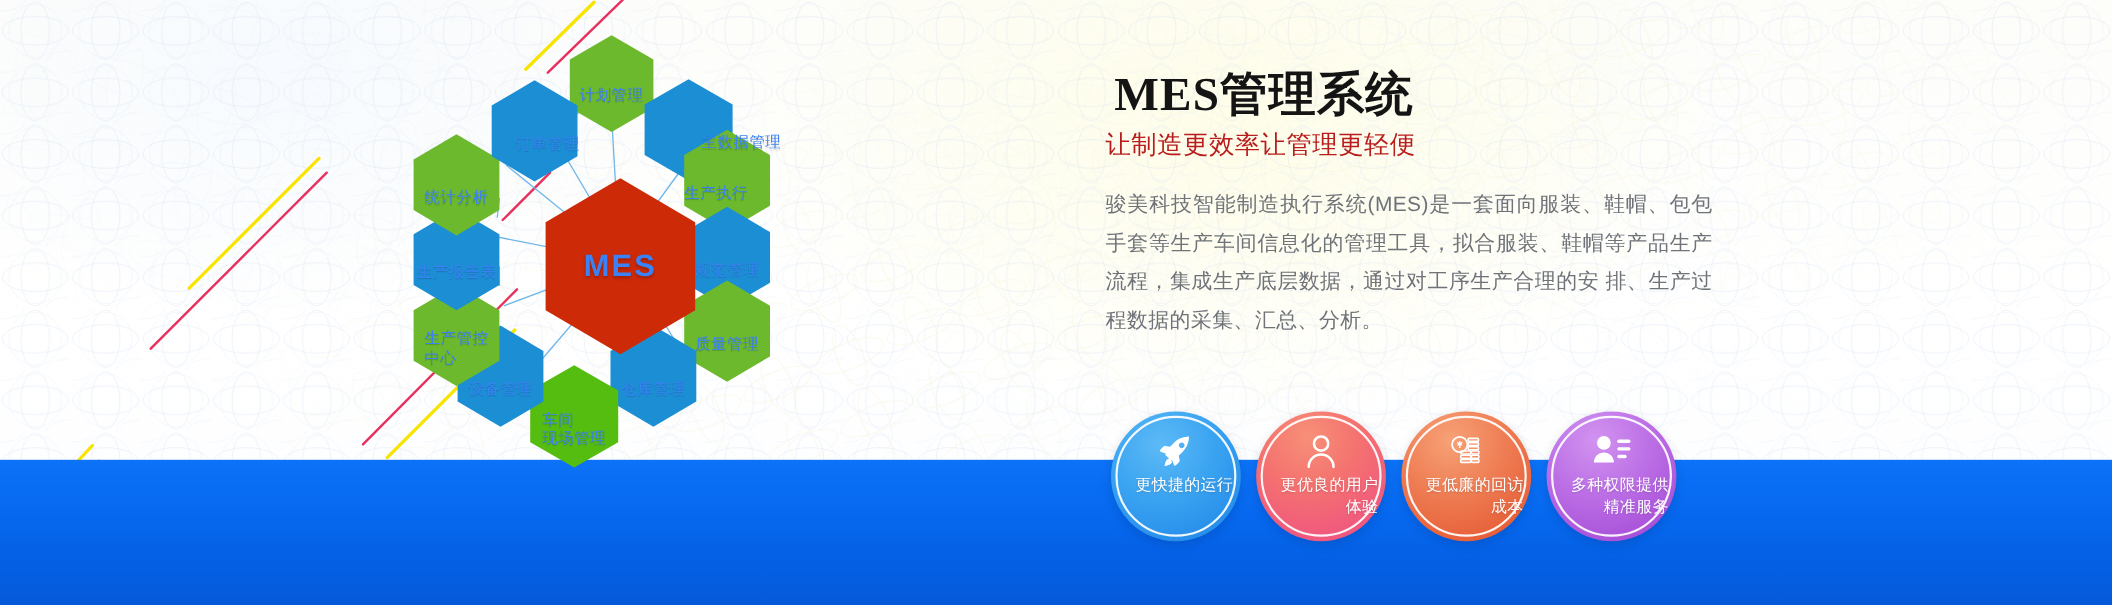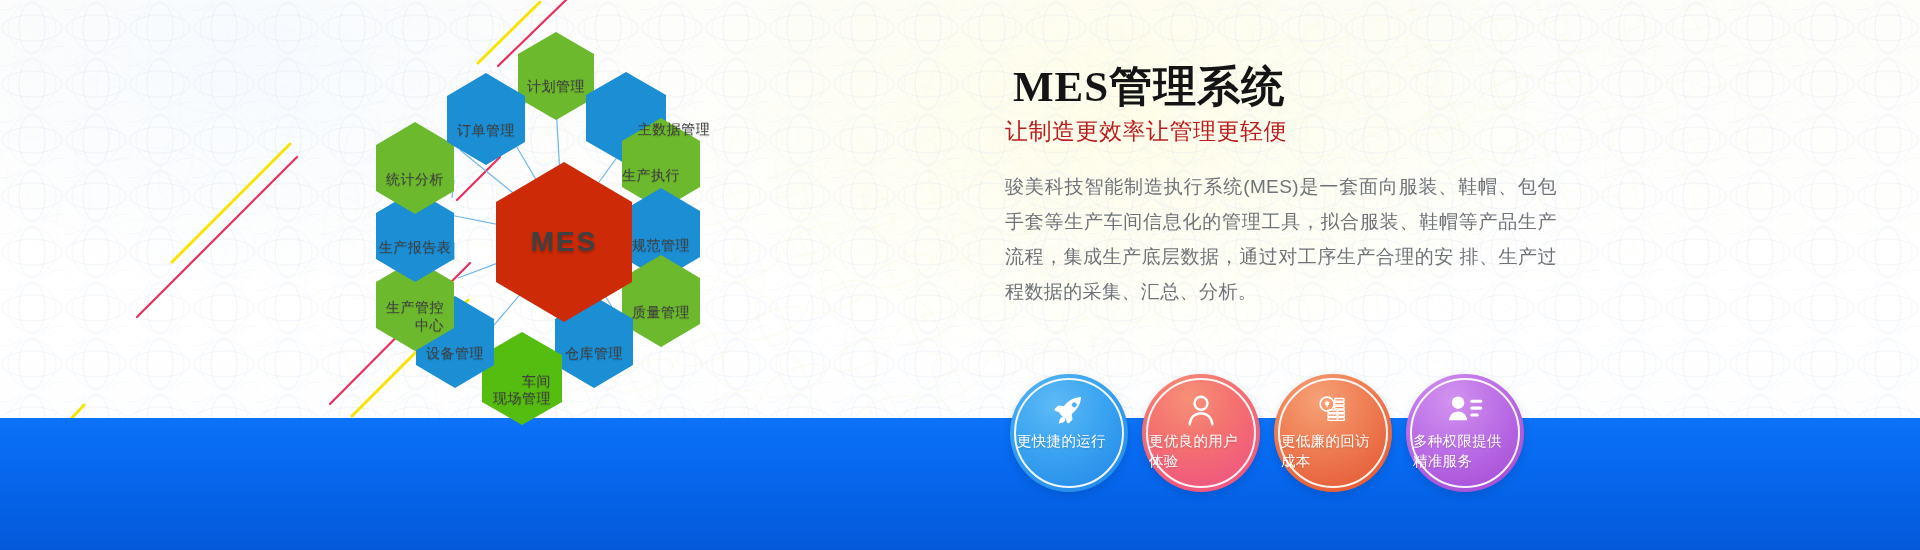--- a/index.html
+++ b/index.html
@@ -24,21 +24,21 @@
   .bg-lines{position:absolute;inset:0;}
   .blue-band{
     position:absolute;left:0;right:0;top:418px;height:132px;
     background:linear-gradient(180deg,#0c72f7 0%,#0668ef 38%,#0459d9 100%);
   }
   
   #hexwrap{position:absolute;left:330px;top:10px;width:470px;height:430px;}
   #hexwrap svg{position:absolute;left:0;top:0;}
   .hexlabel{
     position:absolute;display:flex;align-items:center;justify-content:center;
-    text-align:right;color:#404040;line-height:1.22;
+    text-align:left;color:#3b82f6;line-height:1.22;
     font-size:14px;letter-spacing:.5px;pointer-events:none;
     text-shadow:0 1px 1px rgba(0,0,0,.18);
   }
   .hexlabel.center{font-size:28px;font-weight:bold;letter-spacing:2px;
     text-shadow:0 2px 3px rgba(0,0,0,.25);}
   
   #righttext{position:absolute;left:1005px;top:62px;width:600px;}
   #main-title{
     font-family:"Liberation Serif","DejaVu Serif",serif;
     font-weight:bold;font-size:43px;color:#141414;letter-spacing:1px;
@@ -60,21 +60,21 @@
     box-shadow:0 3px 10px rgba(0,0,0,.13);
   }
   .badge .ring{
     position:absolute;inset:4px;border-radius:50%;
     border:2px solid rgba(255,255,255,.92);pointer-events:none;
   }
   .badge .bicon{
     margin-top:16px;height:40px;display:flex;align-items:center;justify-content:center;
   }
   .badge .blabel{
-    margin-top:2px;color:#fff;font-size:14.5px;line-height:1.35;text-align:left;
+    margin-top:2px;color:#fff;font-size:14.5px;line-height:1.35;text-align:right;
     letter-spacing:.3px;text-shadow:0 1px 2px rgba(0,0,0,.16);width:104px;
   }
 </style>
 </head>
 <body>
 
 <div id="banner">
 
   <div class="bg-base"></div>
 
@@ -204,21 +204,21 @@
     <div class="hexlabel" style="left:292px;top:201px;width:78px;height:69px;">规范管理</div>
     <div class="hexlabel" style="left:292px;top:268px;width:78px;height:69px;">质量管理</div>
     <div class="hexlabel" style="left:225px;top:309px;width:78px;height:69px;">仓库管理</div>
     <div class="hexlabel" style="left:150px;top:345px;width:84px;height:70px;white-space:pre-line;">车间
 现场管理</div>
     <div class="hexlabel" style="left:86px;top:309px;width:78px;height:69px;">设备管理</div>
     <div class="hexlabel" style="left:44px;top:272px;width:82px;height:69px;white-space:pre-line;">生产管控
 中心</div>
     <div class="hexlabel" style="left:42px;top:203px;width:86px;height:69px;">生产报告表</div>
     <div class="hexlabel" style="left:46px;top:135px;width:78px;height:69px;">统计分析</div>
-    <div class="hexlabel" style="left:117px;top:86px;width:78px;height:69px;">订单管理</div>
+    <div class="hexlabel" style="left:117px;top:86px;width:78px;height:69px;padding-left:12px;">订单管理</div>
 
     <div class="hexlabel center" style="left:166px;top:192px;width:136px;height:80px;">MES</div>
   </div>
 
   <div id="righttext">
     <h1 id="main-title">MES管理系统</h1>
     <h2 id="sub-title">让制造更效率让管理更轻便</h2>
     <p id="desc">骏美科技智能制造执行系统(MES)是一套面向服装、鞋帽、包包手套等生产车间信息化的管理工具，拟合服装、鞋帽等产品生产流程，集成生产底层数据，通过对工序生产合理的安 排、生产过程数据的采集、汇总、分析。</p>
   </div>
 

